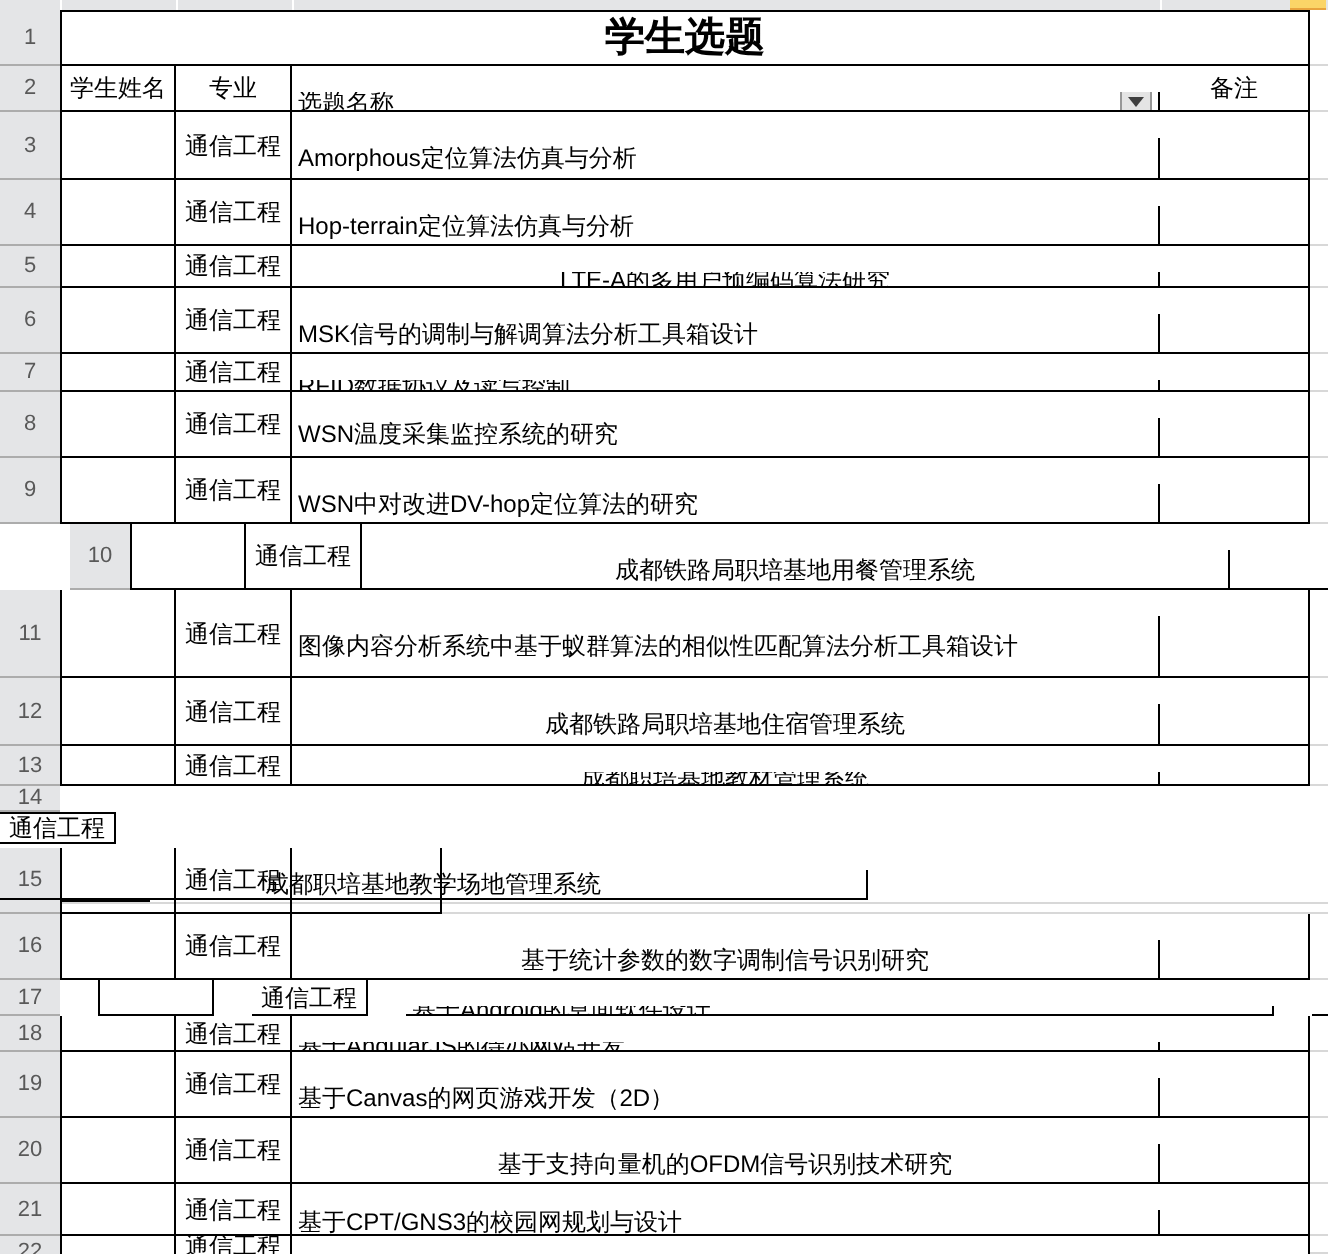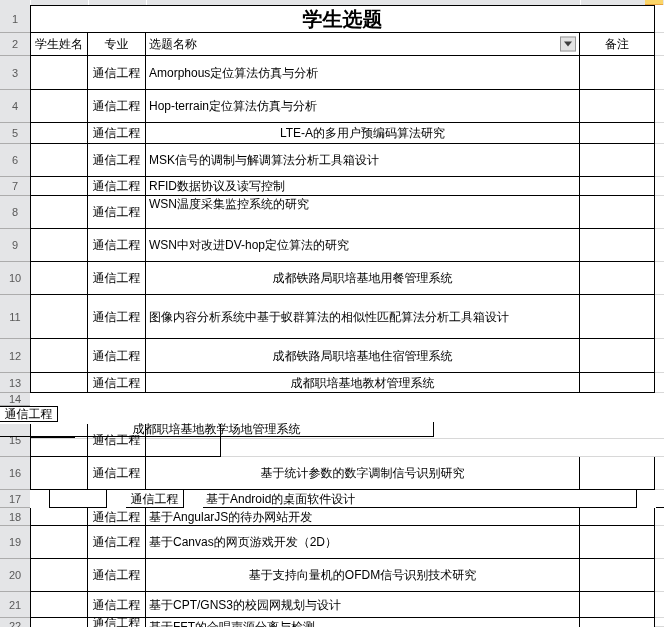--- a/index.html
+++ b/index.html
@@ -65,21 +65,21 @@
     border-right: 1px solid var(--grid);
     border-bottom: 1px solid var(--grid);
     display: flex;
     align-items: center;
     overflow: hidden;
     white-space: nowrap;
     line-height: 14px;
   }
   .ca { width: 58px; border-left: 1px solid var(--grid); justify-content: center; }
   .cb { width: 58px; justify-content: center; }
-  .cc { width: 434px; position: relative; }
+  .cc { width: 434px; position: relative; margin-top: 13px; }
   .cd { width: 75px; justify-content: center; }
   .sliver {
     flex: 1;
     box-sizing: border-box;
     border-bottom: 1px solid var(--faint);
     overflow: hidden;
   }
   .title-row .merged-title {
     width: 625px;
     border-left: 1px solid var(--grid);
@@ -202,21 +202,21 @@
     <div class="sliver"></div>
   </div>
         <div class="row" style="height: 33px;">
     <div class="rn">9</div>
     <div class="cell ca"></div>
     <div class="cell cb">通信工程</div>
     <div class="cell cc align-left">WSN中对改进DV-hop定位算法的研究</div>
     <div class="cell cd"></div>
     <div class="sliver"></div>
   </div>
-        <div class="row" style="height: 33px;">
+        <div class="row" style="height: 33px; padding-left: 35px;">
     <div class="rn">10</div>
     <div class="cell ca"></div>
     <div class="cell cb">通信工程</div>
     <div class="cell cc align-center">成都铁路局职培基地用餐管理系统</div>
     <div class="cell cd"></div>
     <div class="sliver"></div>
   </div>
         <div class="row" style="height: 44px;">
     <div class="rn">11</div>
     <div class="cell ca"></div>

